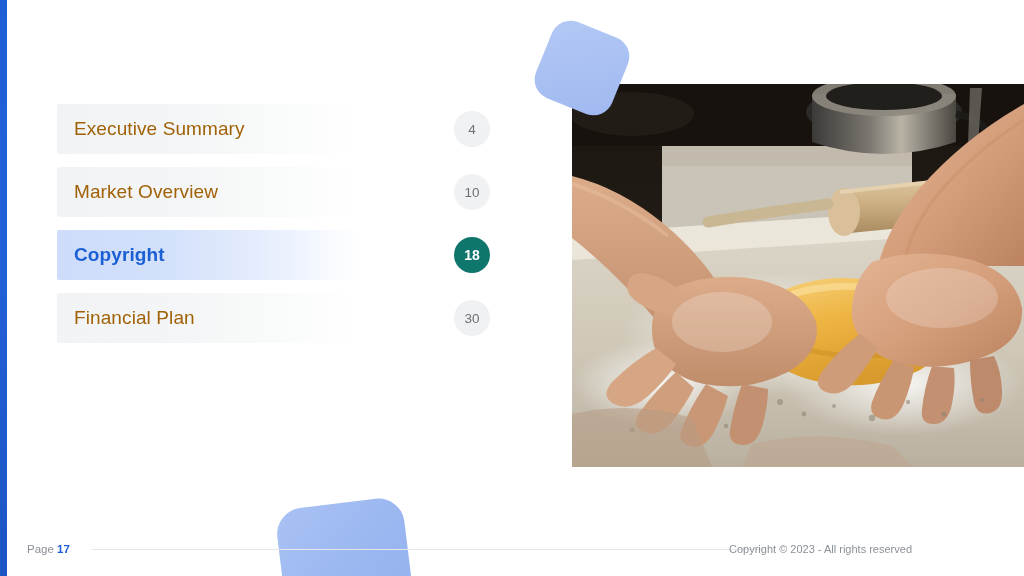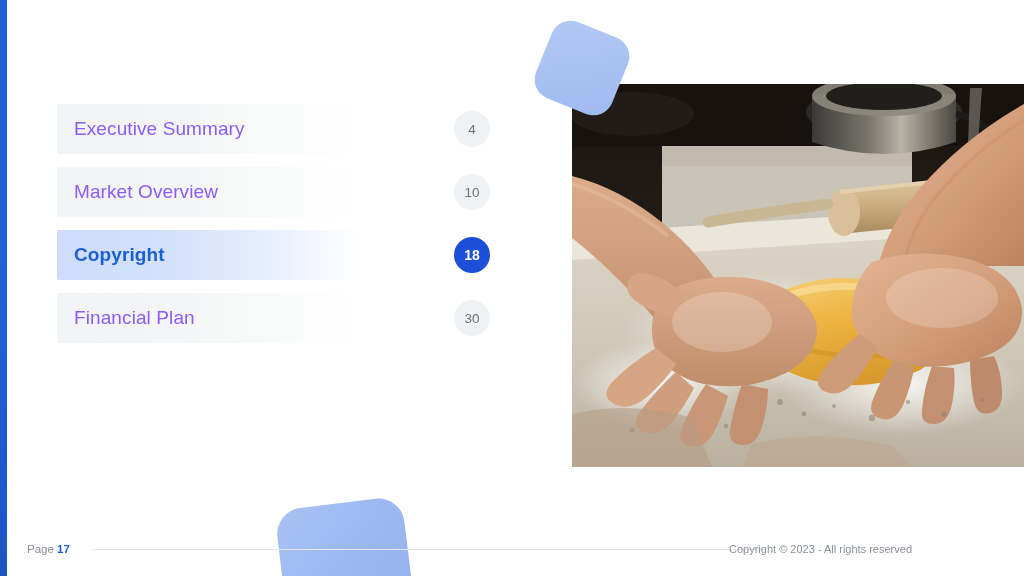--- a/index.html
+++ b/index.html
@@ -103,21 +103,21 @@
   }
   .toc-row.active .row-bg {
     width: 300px;
     background: linear-gradient(90deg, #cddcfa 0%, #d4e1fb 38%, #e8effd 72%, #ffffff 100%);
   }
 
   .toc-label {
     position: relative;
     margin-left: 17px;
     font-size: 19px;
-    color: #8b5cf6;
+    color: #a16207;
     letter-spacing: 0.1px;
     white-space: nowrap;
   }
   .toc-row.active .toc-label {
     color: #1a5fd4;
     font-weight: bold;
   }
 
   .toc-badge {
     position: absolute;
@@ -127,21 +127,21 @@
     height: 36px;
     border-radius: 50%;
     background: #f0f1f2;
     color: #6b7177;
     font-size: 13.5px;
     display: flex;
     align-items: center;
     justify-content: center;
   }
   .toc-row.active .toc-badge {
-    background: #1d4ed8;
+    background: #0f766e;
     color: #ffffff;
     font-weight: bold;
     font-size: 14px;
   }
 
   
   .footer {
     position: absolute;
     left: 0;
     top: 538px;

